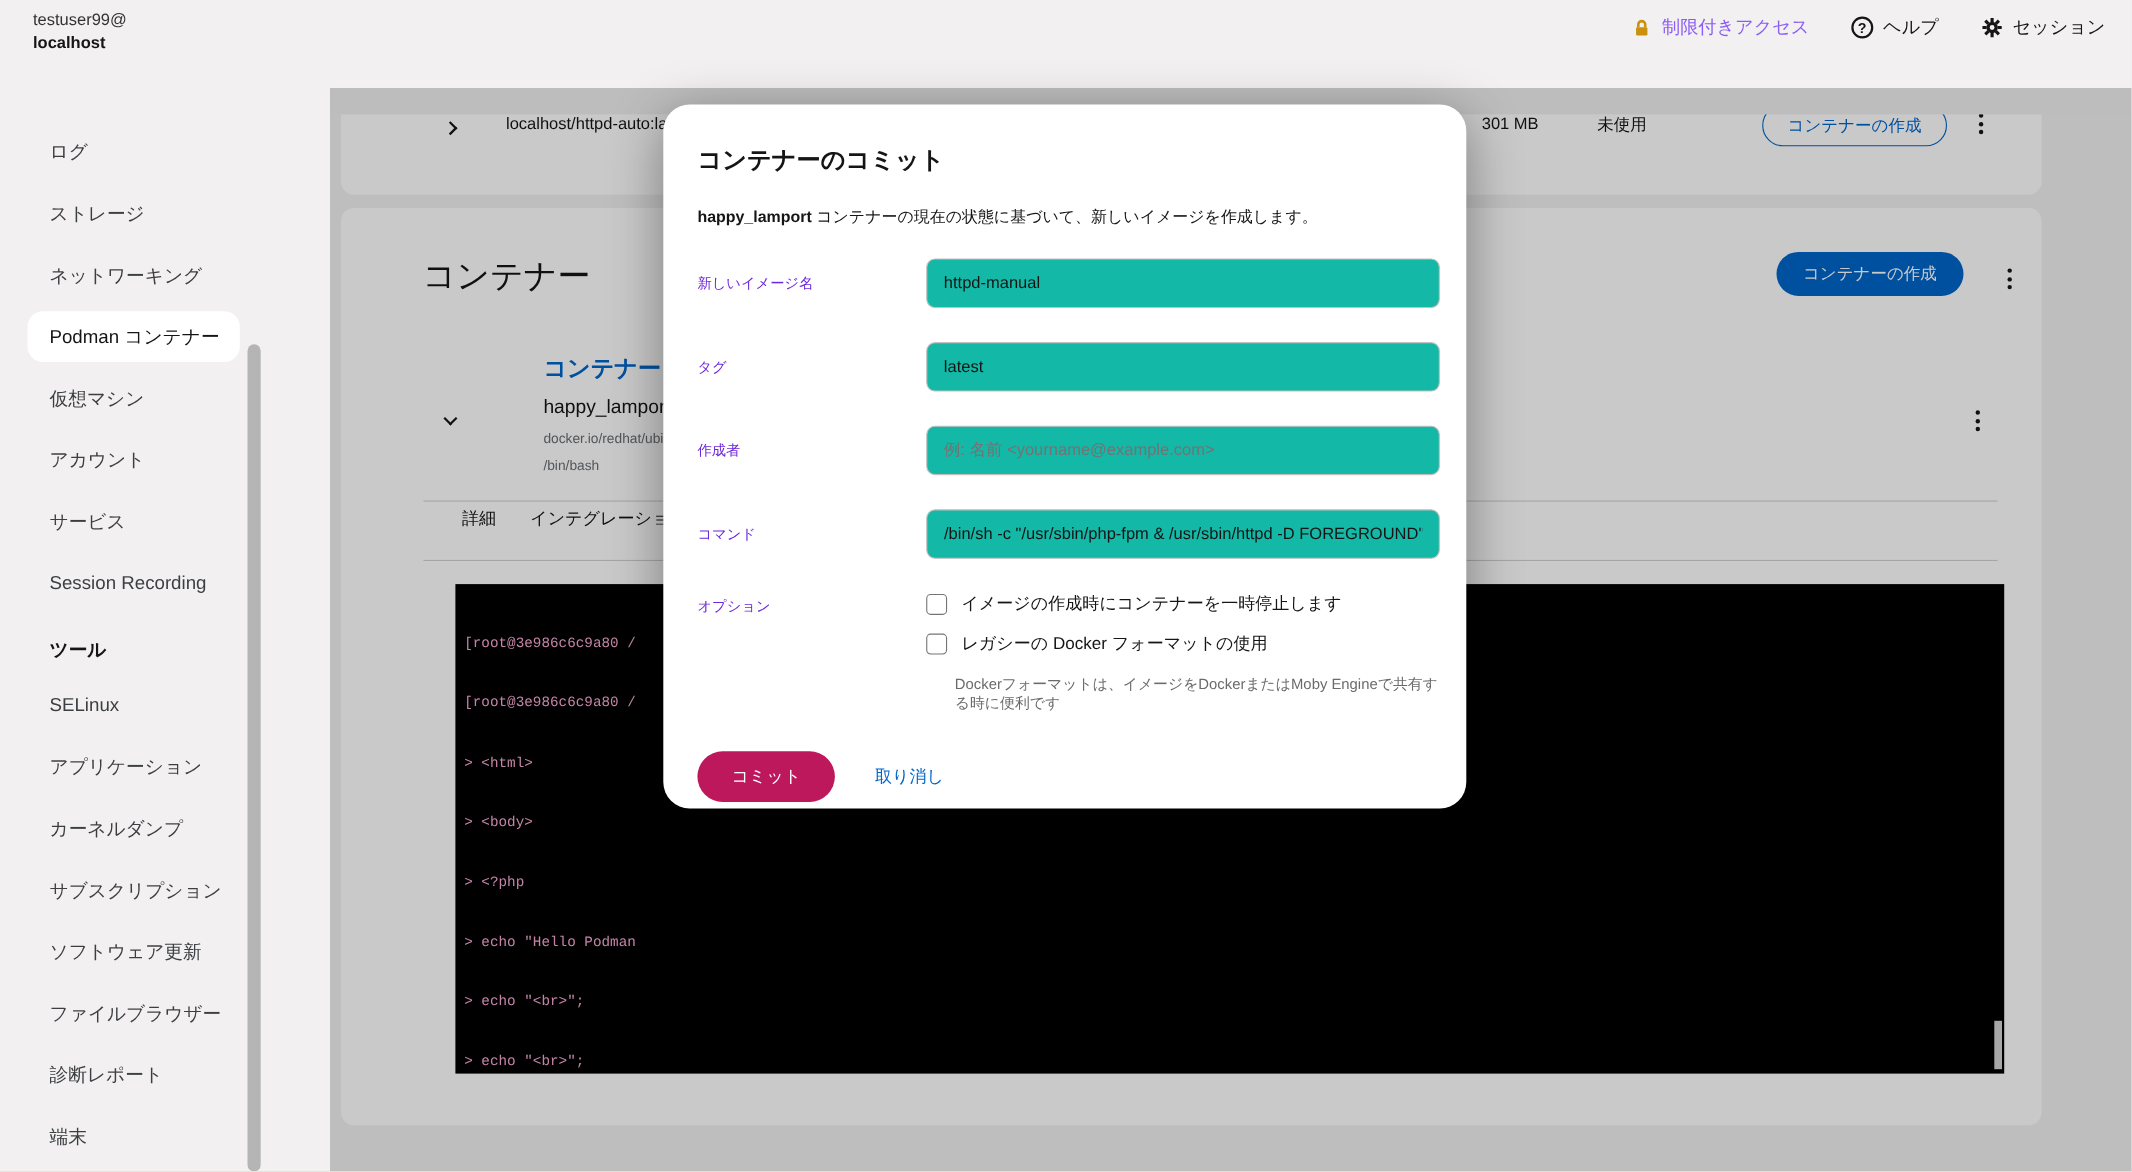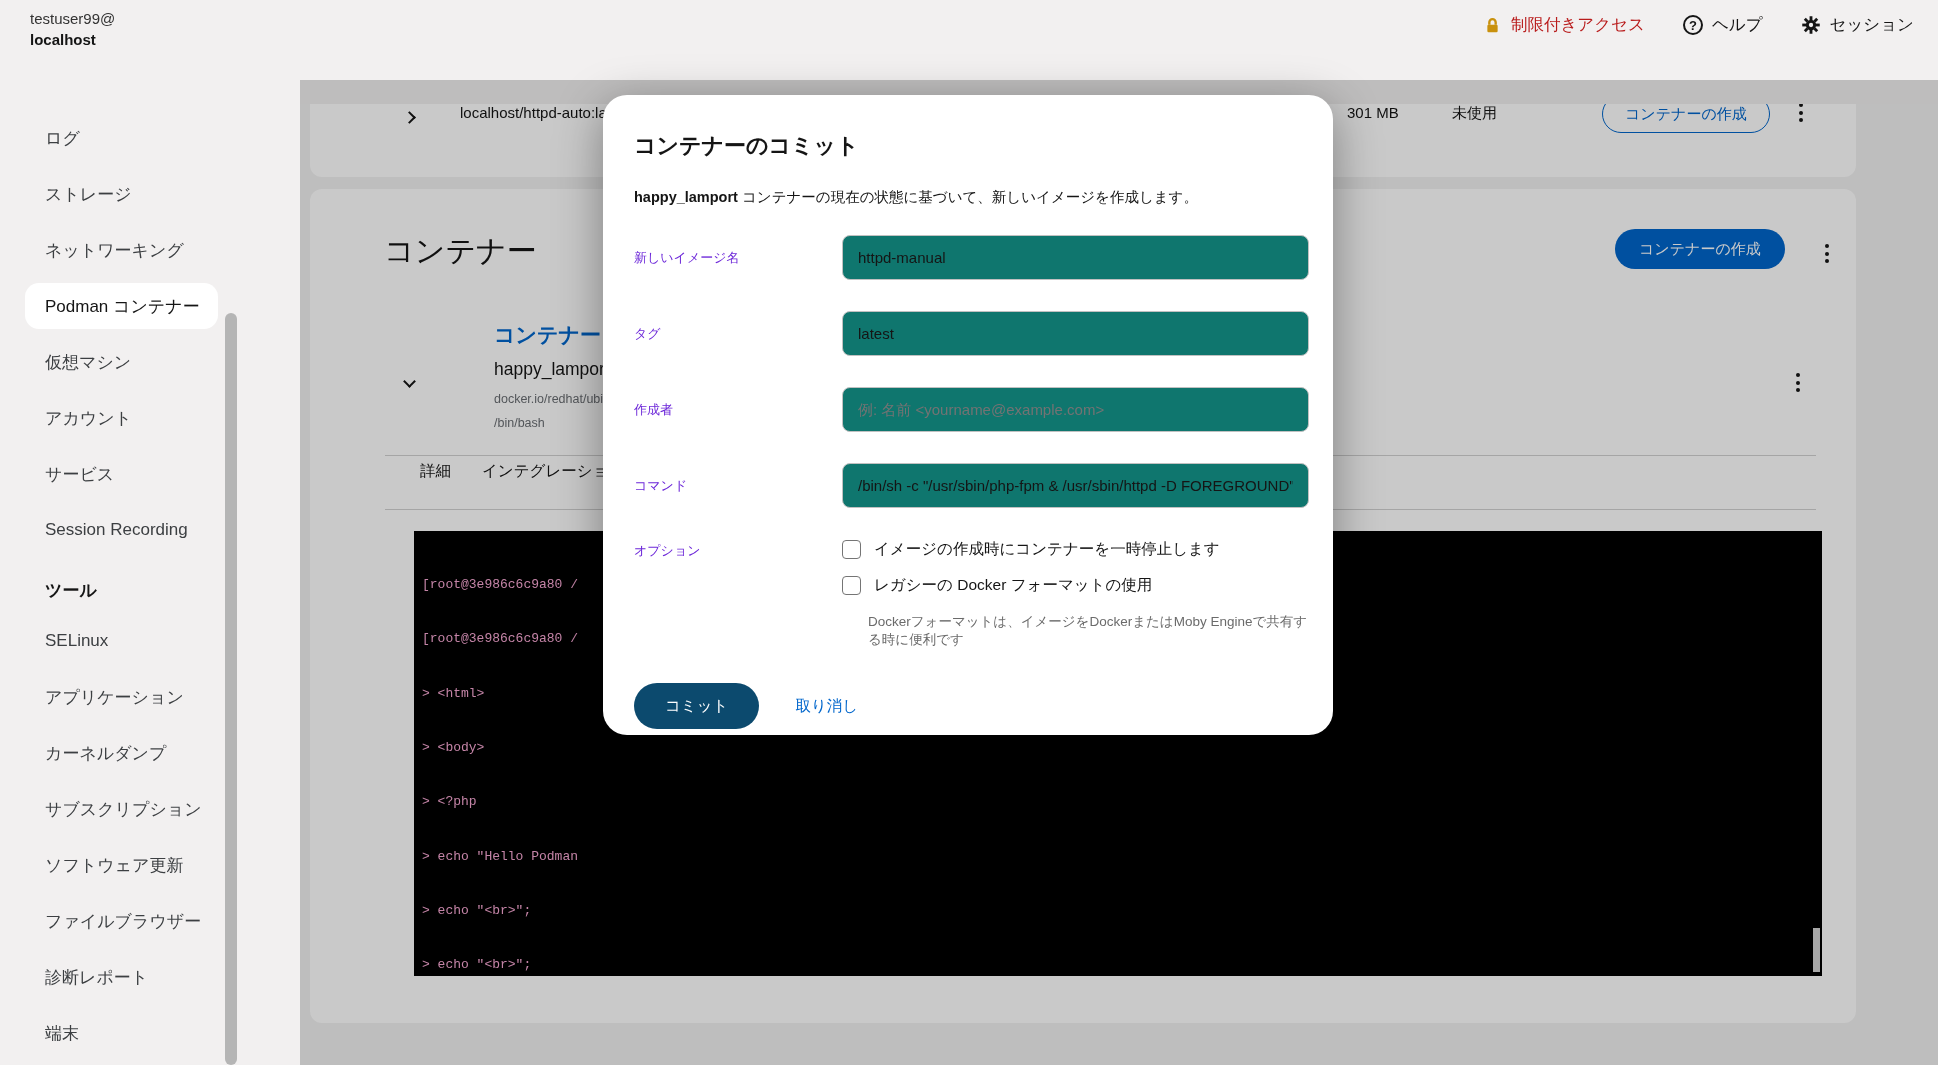--- a/index.html
+++ b/index.html
@@ -7,21 +7,21 @@
   body { font-family:"Liberation Sans","DejaVu Sans",sans-serif; color:#151515; }
   #app { position:relative; width:1938px; height:1065px; background:#f2f0f0; overflow:hidden; }
 
   
   .masthead { position:absolute; left:0; top:0; width:1938px; height:104px; background:#f2f0f0; z-index:3; }
   .host-block { position:absolute; left:30px; top:8px; line-height:21px; font-size:15px; }
   .host-user { color:#333; }
   .host-name { font-weight:bold; color:#151515; }
   .masthead-right { position:absolute; right:24px; top:14px; display:flex; align-items:center; gap:38px; }
   .mh-item { display:flex; align-items:center; gap:9px; font-size:16.5px; cursor:pointer; }
-  .mh-link { color:#b91c1c;text-align:right; }
+  .mh-link { color:#8b5cf6;text-align:right; }
   .help-circle { width:20px; height:20px; border:2.2px solid #151515; border-radius:50%;
                  display:inline-flex; align-items:center; justify-content:center;
                  font-size:13px; font-weight:bold; color:#151515; }
 
   
   .sidebar { position:absolute; left:0; top:80px; width:240px; bottom:0; background:#f2f0f0; z-index:2; }
   .nav { list-style:none; padding-top:30px; }
   .nav li { height:56px; display:flex; align-items:center; padding-left:45px;
             font-size:17px; color:#3c3f42; cursor:pointer; white-space:nowrap; }
   .nav li.active { background:#ffffff; border-radius:14px; margin:5px 22px 5px 25px;
@@ -75,29 +75,29 @@
   .modal-title { font-size:22px; font-weight:700; color:#151515; }
   .modal-desc { margin-top:27px; font-size:14.5px; color:#151515; }
   .modal-desc b { font-weight:bold; }
   .m-form { margin-top:28px; }
   .m-row { display:flex; align-items:center; margin-bottom:31px; }
   .m-row.top { align-items:flex-start; }
   .m-label { width:208px; flex:none; font-size:13px; color:#6d28d9; padding-top:0; }
   .m-row.top .m-label { padding-top:3px; }
   .m-input { flex:1; height:45px; border:1px solid #c1c1c1; border-radius:8px;
              padding:12px 15px; font-size:15px; color:#151515;
-             font-family:"Liberation Sans","DejaVu Sans",sans-serif; background:#0f766e; }
+             font-family:"Liberation Sans","DejaVu Sans",sans-serif; background:#14b8a6; }
   .m-input::placeholder { color:#737373; opacity:1; }
   .opts { flex:1; }
   .opt-line { display:flex; align-items:center; margin-bottom:15px; cursor:pointer; }
   .cbox { width:19px; height:19px; border:1px solid #757575; border-radius:4px; background:#fff; flex:none; }
   .opt-text { margin-left:13px; font-size:15.5px; color:#151515; }
   .opt-help { margin-left:26px; margin-top:17px; font-size:13.5px; color:#6b6b6b; }
   .m-footer { display:flex; align-items:center; gap:36px; margin-top:34px; }
-  .btn-commit { height:46px; padding:0 31px; background:#0c4a6e; color:#fff; border:none;
+  .btn-commit { height:46px; padding:0 31px; background:#be185d; color:#fff; border:none;
                 border-radius:23px; font-size:15.5px; cursor:pointer;
                 font-family:"Liberation Sans","DejaVu Sans",sans-serif; }
   .link-cancel { color:#0066cc; font-size:15.5px; cursor:pointer; }
 
   .lock-svg, .gear-svg { display:block; }
 </style>
 </head>
 <body>
 
 <div id="app">

